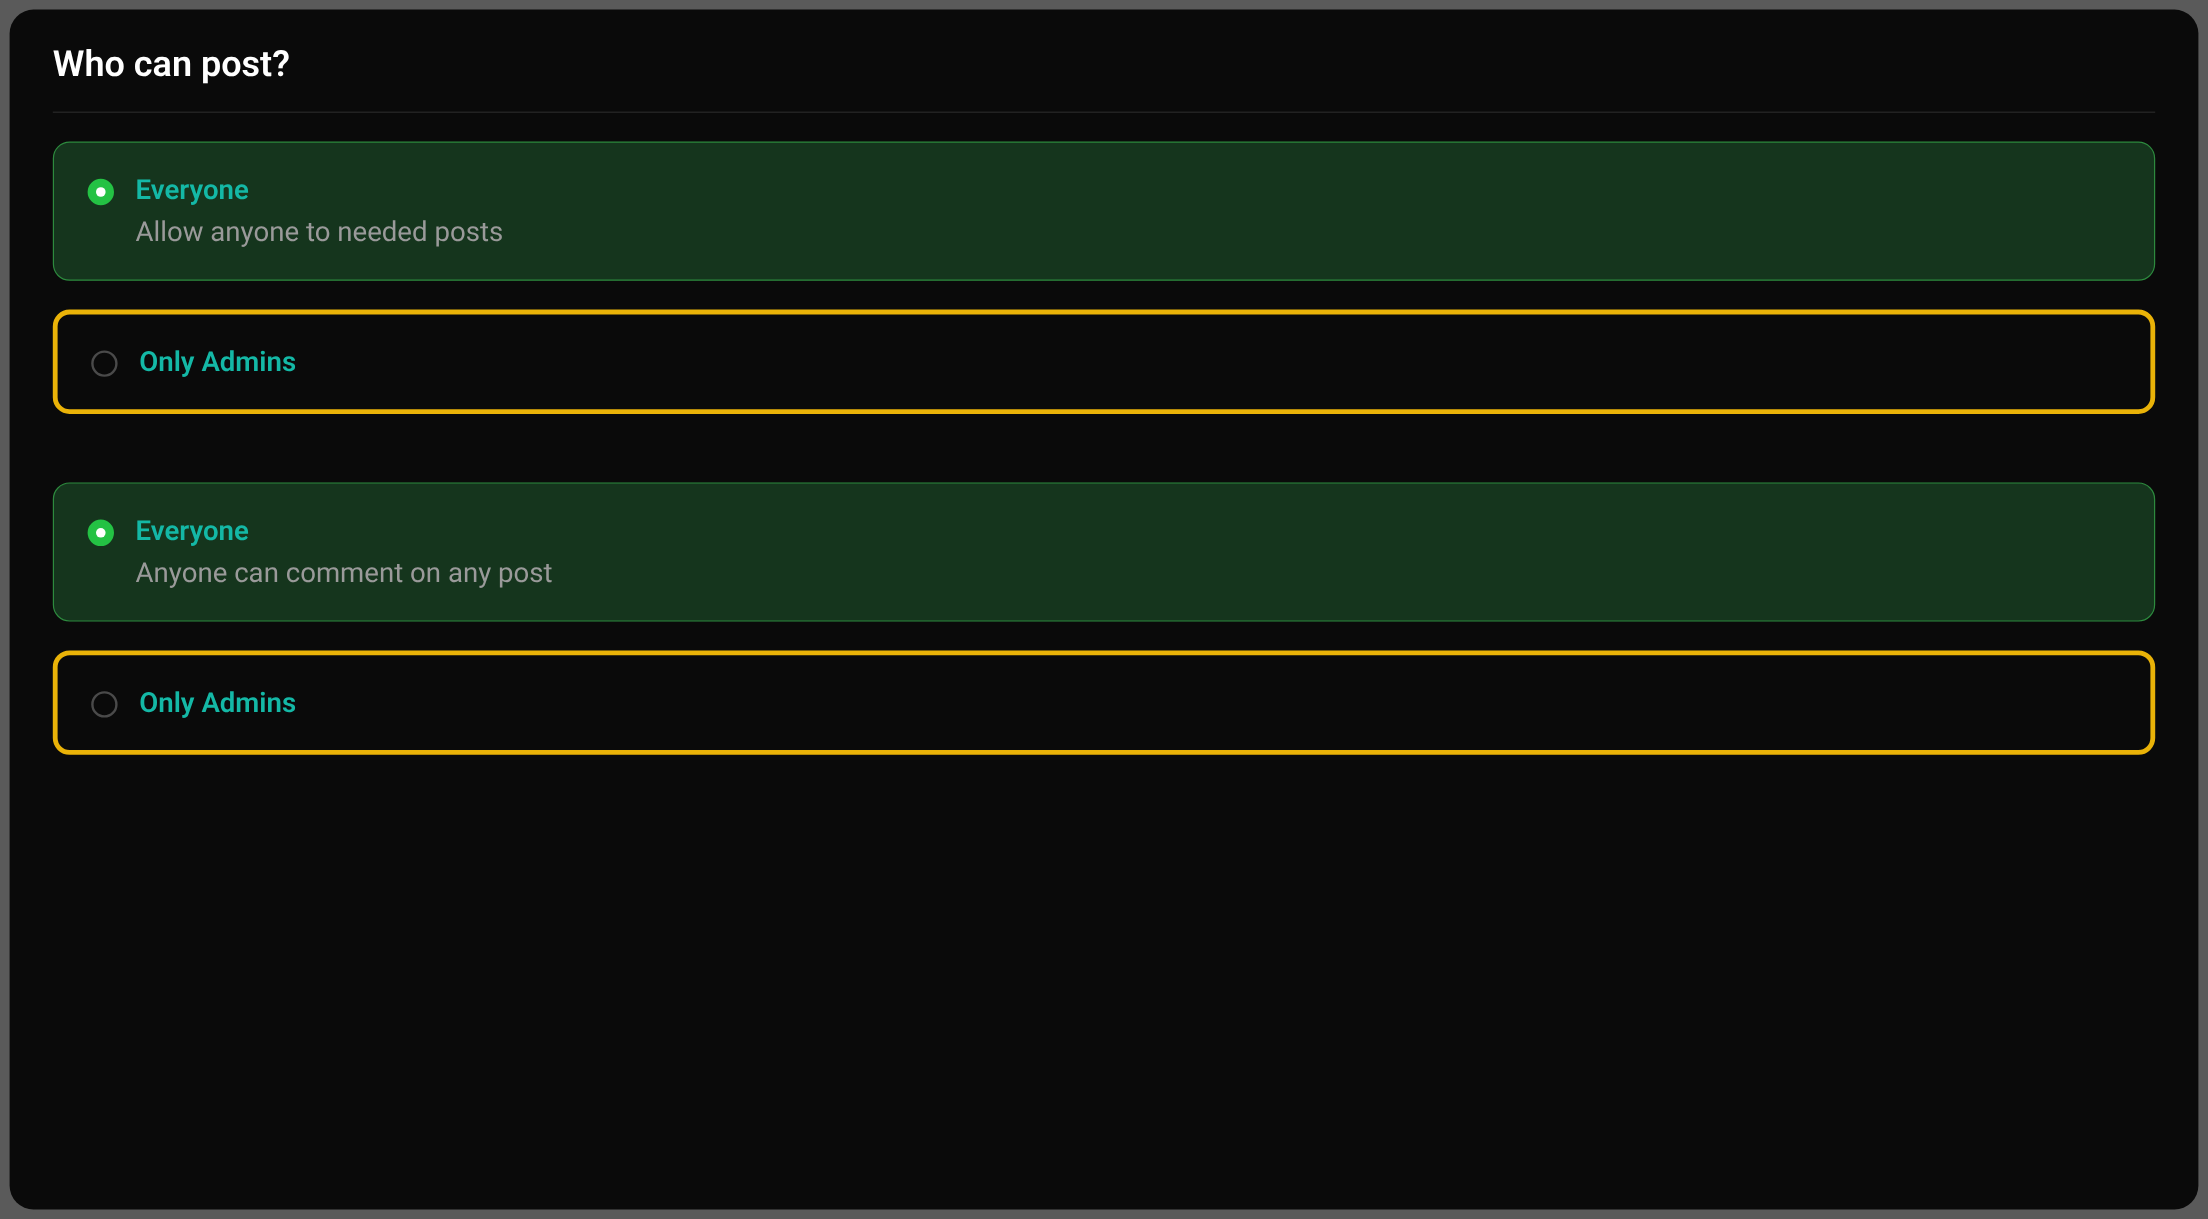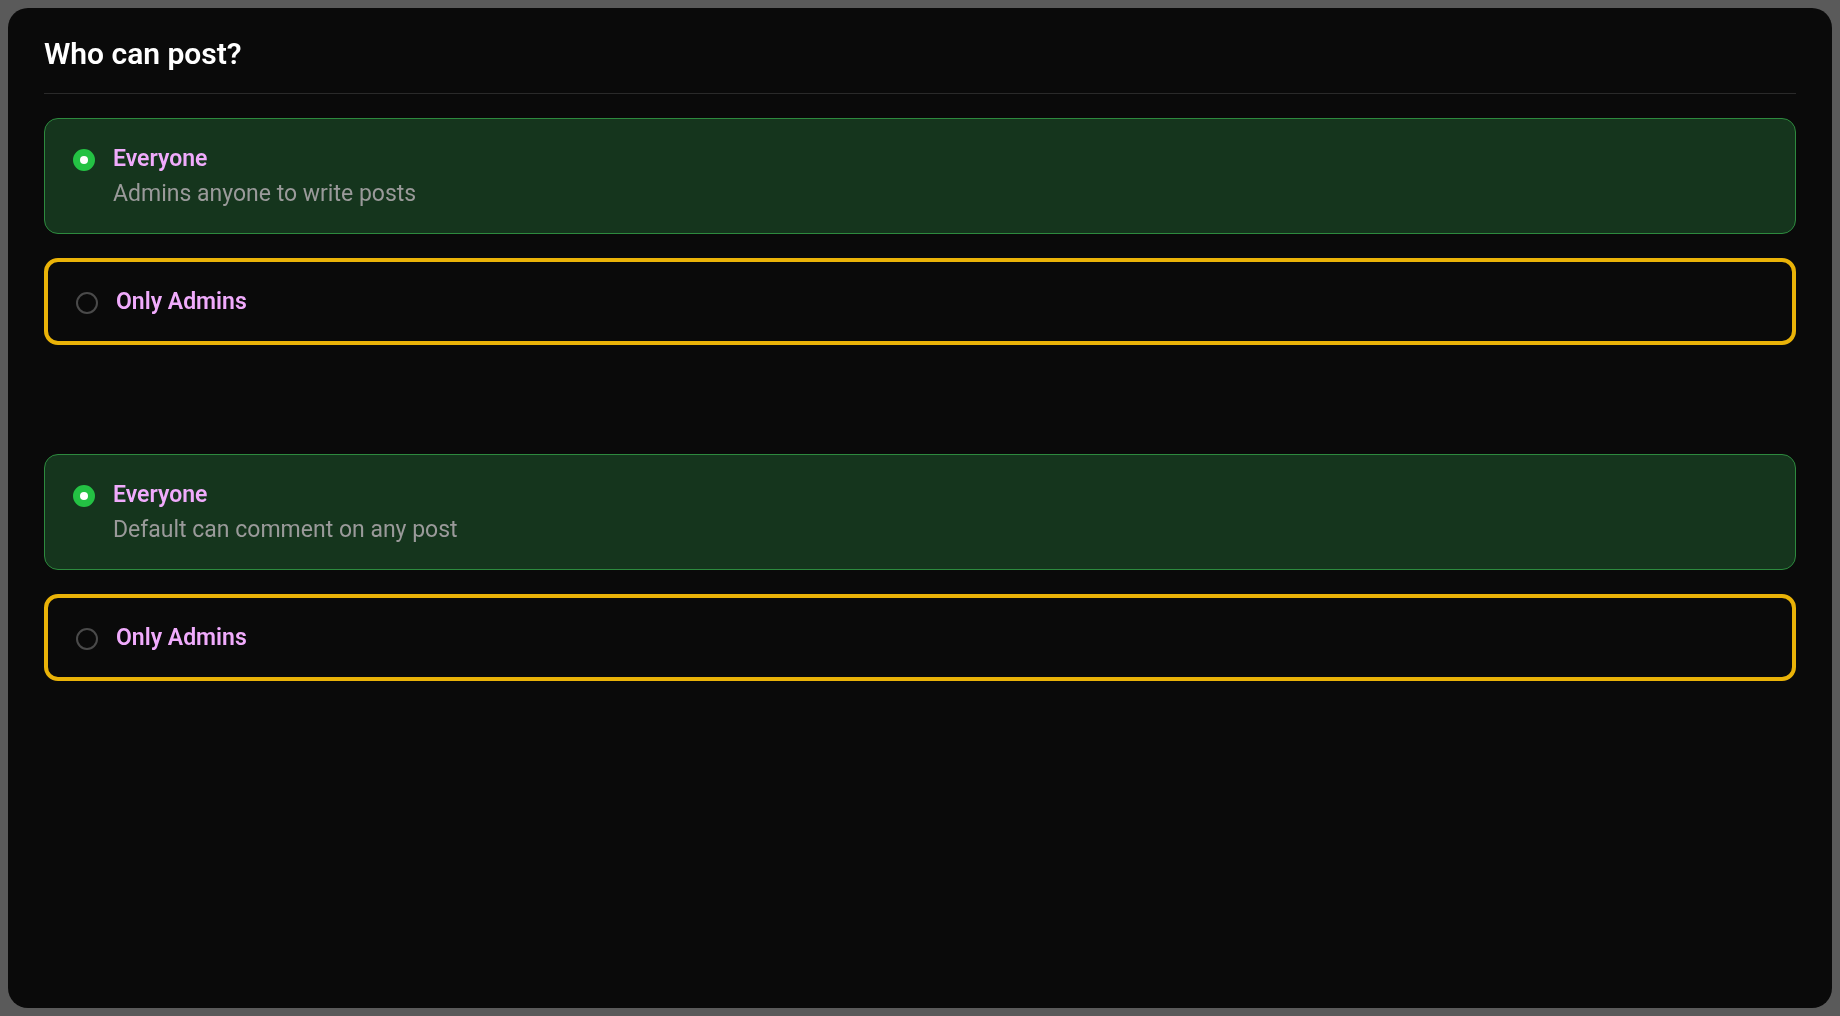--- a/index.html
+++ b/index.html
@@ -22,21 +22,21 @@
   }
   .section-title {
     color: #ffffff;
     font-size: 30px;
     font-weight: 600;
     padding-bottom: 22px;
     border-bottom: 1px solid #2a2a2a;
     margin-bottom: 24px;
   }
   .section {
-    margin-bottom: 109px;
+    margin-bottom: 57px;
   }
   .section:last-child {
     margin-bottom: 0;
   }
   .option {
     display: flex;
     align-items: flex-start;
     gap: 18px;
     padding: 26px 28px;
     border-radius: 14px;
@@ -71,21 +71,21 @@
     top: 50%;
     left: 50%;
     transform: translate(-50%, -50%);
   }
   .option-content {
     display: flex;
     flex-direction: column;
     gap: 8px;
   }
   .option-label {
-    color: #f0abfc;
+    color: #14b8a6;
     font-size: 23px;
     font-weight: 600;
   }
   .option-desc {
     color: #9a9a9a;
     font-size: 23px;
     font-weight: 400;
   }
 </style>
 </head>
@@ -93,39 +93,39 @@
 
 <div class="panel">
 
   <div class="section">
     <h2 class="section-title">Who can post?</h2>
 
     <div class="option selected">
       <div class="radio"></div>
       <div class="option-content">
         <div class="option-label">Everyone</div>
-        <div class="option-desc">Admins anyone to write posts</div>
+        <div class="option-desc">Allow anyone to needed posts</div>
       </div>
     </div>
 
     <div class="option">
       <div class="radio"></div>
       <div class="option-content">
         <div class="option-label">Only Admins</div>
       </div>
     </div>
   </div>
 
   <div class="section">
 
     <div class="option selected">
       <div class="radio"></div>
       <div class="option-content">
         <div class="option-label">Everyone</div>
-        <div class="option-desc">Default can comment on any post</div>
+        <div class="option-desc">Anyone can comment on any post</div>
       </div>
     </div>
 
     <div class="option">
       <div class="radio"></div>
       <div class="option-content">
         <div class="option-label">Only Admins</div>
       </div>
     </div>
   </div>

